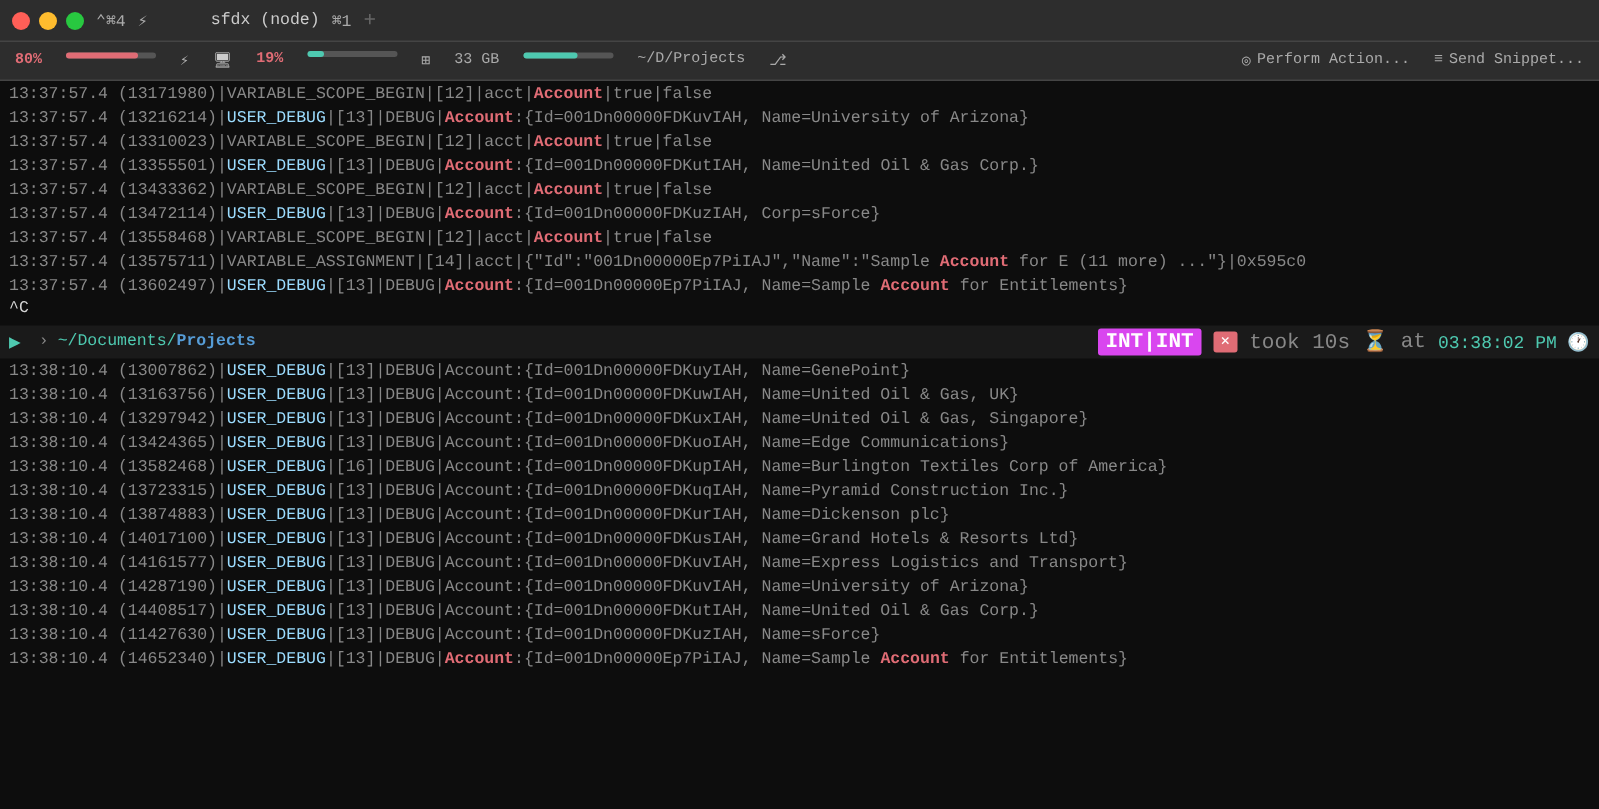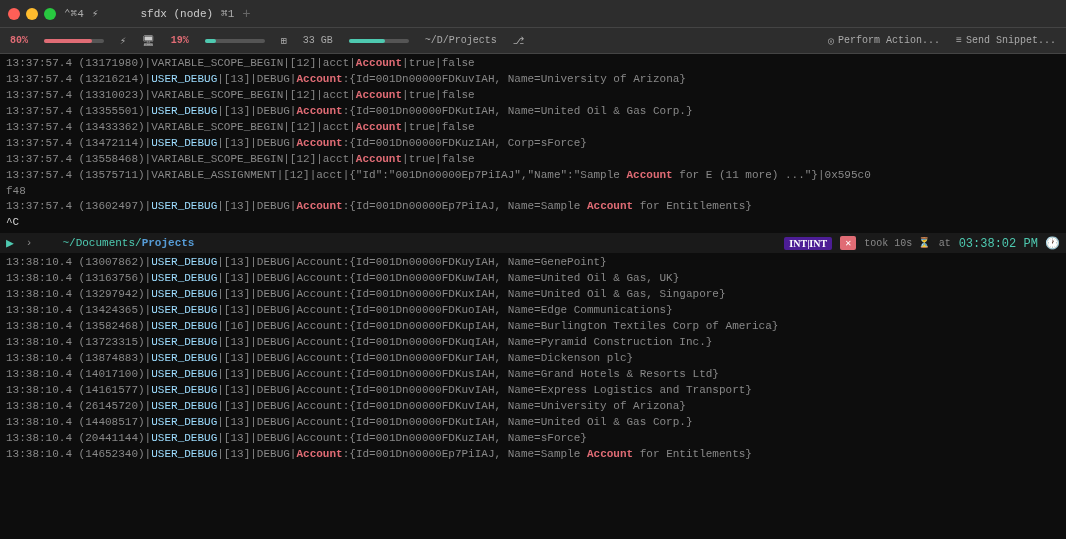--- a/index.html
+++ b/index.html
@@ -60,21 +60,20 @@
       background: #2d2d2d;
       height: 26px;
       display: flex;
       align-items: center;
       padding: 0 10px;
       gap: 16px;
       border-bottom: 1px solid #444;
     }
     .toolbar-item {
       display: flex;
-      align-items: center;
       gap: 16px;
       font-size: 10px;
       color: #aaa;
     }
     .toolbar-item .percent {
       color: #e06c75;
       font-weight: bold;
     }
     .toolbar-item .bar {
       width: 60px;
@@ -128,52 +127,50 @@
       font-size: 13px;
     }
     .prompt-apple {
       color: #ccc;
     }
     .prompt-sep {
       color: #888;
     }
     .prompt-path {
       color: #4ec9b0;
-      margin-left: 24px;
     }
     .prompt-path .folder {
       color: #569cd6;
       font-weight: bold;
     }
 
     .prompt-right {
       margin-left: auto;
       display: flex;
       align-items: center;
       gap: 8px;
     }
     .badge-int {
-      background: #4c1d95;
+      background: #d946ef;
       color: #fff;
       padding: 1px 5px;
       border-radius: 2px;
-      font-size: 10px;
+      font-size: 14px;
       font-weight: bold;
-      font-family: Liberation Serif, serif;
     }
     .badge-x {
       background: #e06c75;
       color: #fff;
       padding: 1px 5px;
       border-radius: 2px;
       font-size: 10px;
     }
     .took-text {
       color: #888;
-      font-size: 10px;
+      font-size: 14px;
     }
     .time-text {
       color: #4ec9b0;
       font-size: 12px;
     }
 
     
     .lower-section {
       padding: 2px 6px;
       flex: 1;
@@ -279,24 +276,21 @@
     <div class="log-line">
       <span class="c-gray">13:37:57.4 (13433362)|VARIABLE_SCOPE_BEGIN|[12]|acct|</span><span class="c-red">Account</span><span class="c-gray">|true|false</span>
     </div>
     <div class="log-line">
       <span class="c-gray">13:37:57.4 (13472114)|</span><span class="c-cyan">USER_DEBUG</span><span class="c-gray">|[13]|DEBUG|</span><span class="c-red">Account</span><span class="c-gray">:{Id=001Dn00000FDKuzIAH, Corp=sForce}</span>
     </div>
     <div class="log-line">
       <span class="c-gray">13:37:57.4 (13558468)|VARIABLE_SCOPE_BEGIN|[12]|acct|</span><span class="c-red">Account</span><span class="c-gray">|true|false</span>
     </div>
     <div class="log-line">
-      <span class="c-gray">13:37:57.4 (13575711)|VARIABLE_ASSIGNMENT|[12]|acct|{"Id":"001Dn00000Ep7PiIAJ","Name":"Sample </span><span class="c-red">Account</span><span class="c-gray"> for E (11 more) ..."}|0x595c0</span>
-    </div>
-    <div class="log-line">
-      <span class="c-gray">f48</span>
+      <span class="c-gray">13:37:57.4 (13575711)|VARIABLE_ASSIGNMENT|[14]|acct|{"Id":"001Dn00000Ep7PiIAJ","Name":"Sample </span><span class="c-red">Account</span><span class="c-gray"> for E (11 more) ..."}|0x595c0</span>
     </div>
     <div class="log-line">
       <span class="c-gray">13:37:57.4 (13602497)|</span><span class="c-cyan">USER_DEBUG</span><span class="c-gray">|[13]|DEBUG|</span><span class="c-red">Account</span><span class="c-gray">:{Id=001Dn00000Ep7PiIAJ, Name=Sample </span><span class="c-red">Account</span><span class="c-gray"> for Entitlements}</span>
     </div>
     <div class="log-line">
       <span class="c-white">^C</span>
     </div>
   </div>
 
   <div class="prompt-line">
@@ -338,25 +332,25 @@
     <div class="log-line">
       <span class="c-gray">13:38:10.4 (13874883)|</span><span class="c-cyan">USER_DEBUG</span><span class="c-gray">|[13]|DEBUG|Account:{Id=001Dn00000FDKurIAH, Name=Dickenson plc}</span>
     </div>
     <div class="log-line">
       <span class="c-gray">13:38:10.4 (14017100)|</span><span class="c-cyan">USER_DEBUG</span><span class="c-gray">|[13]|DEBUG|Account:{Id=001Dn00000FDKusIAH, Name=Grand Hotels &amp; Resorts Ltd}</span>
     </div>
     <div class="log-line">
       <span class="c-gray">13:38:10.4 (14161577)|</span><span class="c-cyan">USER_DEBUG</span><span class="c-gray">|[13]|DEBUG|Account:{Id=001Dn00000FDKuvIAH, Name=Express Logistics and Transport}</span>
     </div>
     <div class="log-line">
-      <span class="c-gray">13:38:10.4 (26145720)|</span><span class="c-cyan">USER_DEBUG</span><span class="c-gray">|[13]|DEBUG|Account:{Id=001Dn00000FDKuvIAH, Name=University of Arizona}</span>
+      <span class="c-gray">13:38:10.4 (14287190)|</span><span class="c-cyan">USER_DEBUG</span><span class="c-gray">|[13]|DEBUG|Account:{Id=001Dn00000FDKuvIAH, Name=University of Arizona}</span>
     </div>
     <div class="log-line">
       <span class="c-gray">13:38:10.4 (14408517)|</span><span class="c-cyan">USER_DEBUG</span><span class="c-gray">|[13]|DEBUG|Account:{Id=001Dn00000FDKutIAH, Name=United Oil &amp; Gas Corp.}</span>
     </div>
     <div class="log-line">
-      <span class="c-gray">13:38:10.4 (20441144)|</span><span class="c-cyan">USER_DEBUG</span><span class="c-gray">|[13]|DEBUG|Account:{Id=001Dn00000FDKuzIAH, Name=sForce}</span>
+      <span class="c-gray">13:38:10.4 (11427630)|</span><span class="c-cyan">USER_DEBUG</span><span class="c-gray">|[13]|DEBUG|Account:{Id=001Dn00000FDKuzIAH, Name=sForce}</span>
     </div>
     <div class="log-line">
       <span class="c-gray">13:38:10.4 (14652340)|</span><span class="c-cyan">USER_DEBUG</span><span class="c-gray">|[13]|DEBUG|</span><span class="c-red">Account</span><span class="c-gray">:{Id=001Dn00000Ep7PiIAJ, Name=Sample </span><span class="c-red">Account</span><span class="c-gray"> for Entitlements}</span>
     </div>
   </div>
 </div>
 
 </body></html>

